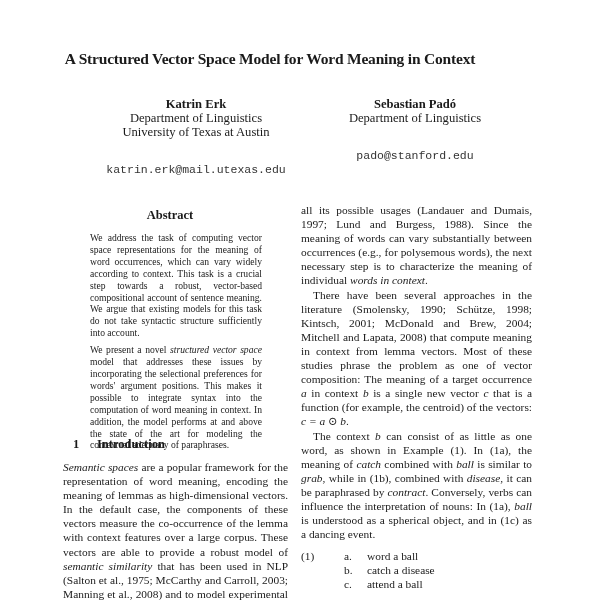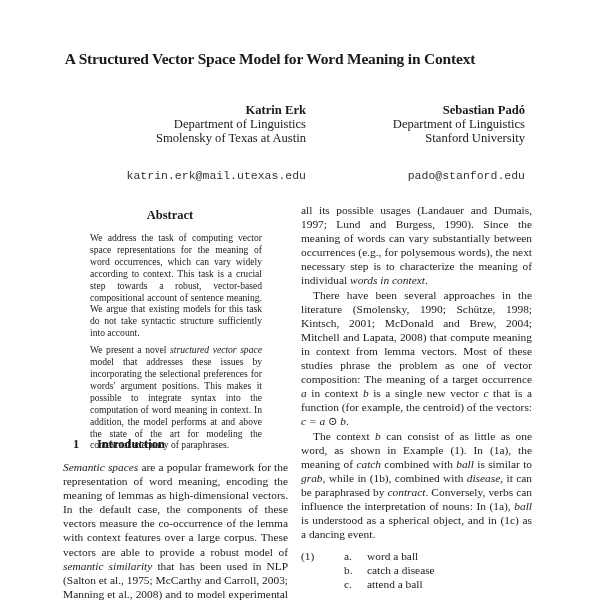--- a/index.html
+++ b/index.html
@@ -6,21 +6,21 @@
   body {
     width: 600px; height: 600px; overflow: hidden; position: relative;
     font-family: "Liberation Serif", "DejaVu Serif", serif;
     color: #1a1a1a;
   }
   .title {
     position: absolute; top: 50px; left: 0; width: 540px; text-align: center;
     font-weight: bold; font-size: 15.5px; letter-spacing: -0.2px;
   }
   .author {
-    position: absolute; top: 103px; width: 220px; text-align: right;
+    position: absolute; top: 97px; width: 220px; text-align: center;
     font-size: 12.6px; line-height: 14px;
   }
   .author.a1 { left: 86px; }
   .author.a2 { left: 305px; }
   .author .name { font-weight: bold; }
   .author .email { font-family: "Liberation Mono", "DejaVu Sans Mono", monospace; font-size: 11.5px; color: #333; margin-top: 24px; }
   .abstract-heading {
     position: absolute; top: 208px; left: 50px; width: 240px; text-align: center;
     font-weight: bold; font-size: 12.5px;
   }
@@ -48,48 +48,47 @@
   .example .let { width: 23px; }
 </style>
 </head>
 <body>
 
 <div class="title">A Structured Vector Space Model for Word Meaning in Context</div>
 
 <div class="author a1">
   <div class="name">Katrin Erk</div>
   <div>Department of Linguistics</div>
-  <div>Smolensky of Texas at Austin</div>
+  <div>University of Texas at Austin</div>
   <div class="email">katrin.erk@mail.utexas.edu</div>
 </div>
 
 <div class="author a2">
   <div class="name">Sebastian Padó</div>
   <div>Department of Linguistics</div>
-  <div>Stanford University</div>
   <div class="email">pado@stanford.edu</div>
 </div>
 
 <div class="abstract-heading">Abstract</div>
 
 <div class="abstract">
   <p>We address the task of computing vector space representations for the meaning of word occurrences, which can vary widely according to context. This task is a crucial step towards a robust, vector-based compositional account of sentence meaning. We argue that existing models for this task do not take syntactic structure sufficiently into account.</p>
   <p><span>We present a novel </span><em>structured vector space</em><span> model that addresses these issues by incorporating the selectional preferences for words' argument positions. This makes it possible to integrate syntax into the computation of word meaning in context. In addition, the model performs at and above the state of the art for modeling the contextual adequacy of paraphrases.</span></p>
 </div>
 
 <div class="section-heading">
   <span class="num">1</span><span>Introduction</span>
 </div>
 
 <div class="col left">
   <p><em>Semantic spaces</em><span> are a popular framework for the representation of word meaning, encoding the meaning of lemmas as high-dimensional vectors. In the default case, the components of these vectors measure the co-occurrence of the lemma with context features over a large corpus. These vectors are able to provide a robust model of </span><em>semantic similarity</em><span> that has been used in NLP (Salton et al., 1975; McCarthy and Carroll, 2003; Manning et al., 2008) and to model experimental results in cognitive science (Landauer and Dumais, 1997; McDonald and Ramscar, 2001)</span></p>
 </div>
 
 <div class="col right">
-  <p><span>all its possible usages (Landauer and Dumais, 1997; Lund and Burgess, 1990). Since the meaning of words can vary substantially between occurrences (e.g., for polysemous words), the next necessary step is to characterize the meaning of individual </span><em>words in context</em><span>.</span></p>
+  <p><span>all its possible usages (Landauer and Dumais, 1997; Lund and Burgess, 1988). Since the meaning of words can vary substantially between occurrences (e.g., for polysemous words), the next necessary step is to characterize the meaning of individual </span><em>words in context</em><span>.</span></p>
   <p class="indent"><span>There have been several approaches in the literature (Smolensky, 1990; Schütze, 1998; Kintsch, 2001; McDonald and Brew, 2004; Mitchell and Lapata, 2008) that compute meaning in context from lemma vectors. Most of these studies phrase the problem as one of vector composition: The meaning of a target occurrence </span><i>a</i><span> in context </span><i>b</i><span> is a single new vector </span><i>c</i><span> that is a function (for example, the centroid) of the vectors: </span><i>c = a ⊙ b</i><span>.</span></p>
   <p class="indent"><span>The context </span><i>b</i><span> can consist of as little as one word, as shown in Example (1). In (1a), the meaning of </span><em>catch</em><span> combined with </span><em>ball</em><span> is similar to </span><em>grab</em><span>, while in (1b), combined with </span><em>disease</em><span>, it can be paraphrased by </span><em>contract</em><span>. Conversely, verbs can influence the interpretation of nouns: In (1a), </span><em>ball</em><span> is understood as a spherical object, and in (1c) as a dancing event.</span></p>
 
   <div class="example">
     <div class="row">
       <span class="num">(1)</span>
       <span class="let">a.</span>
       <span>word a ball</span>
     </div>
     <div class="row">

